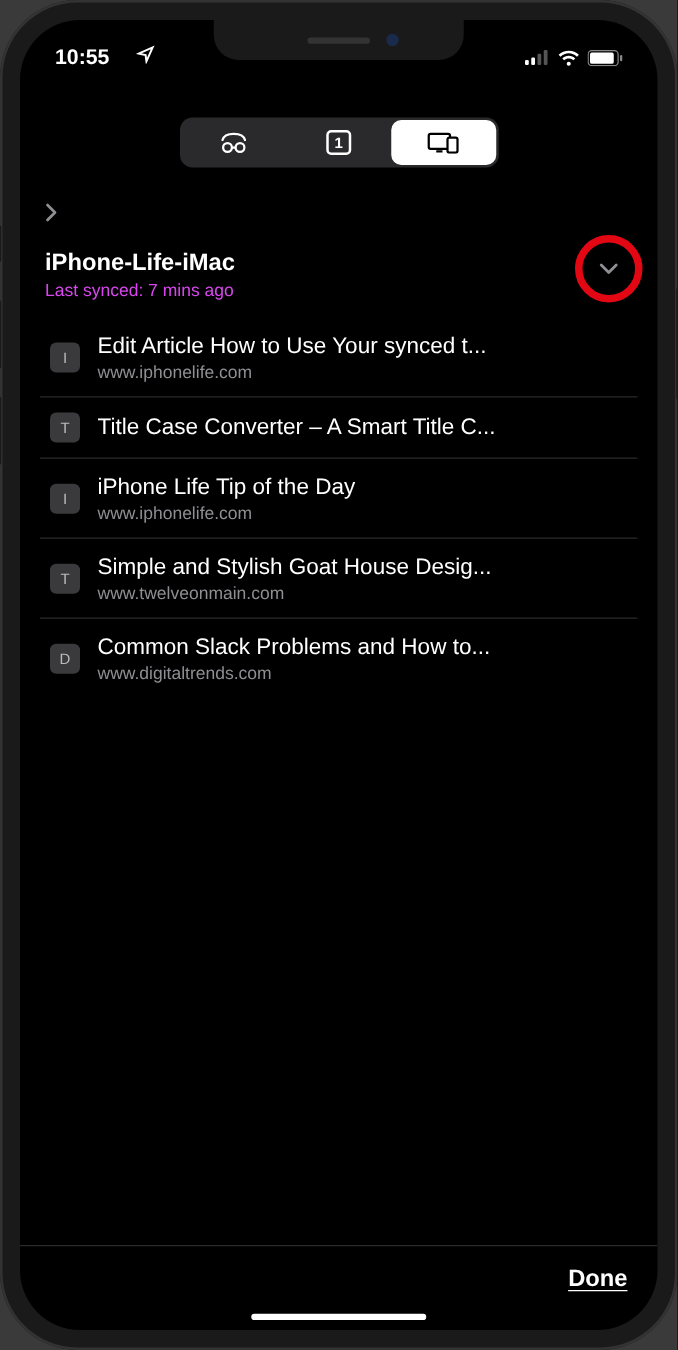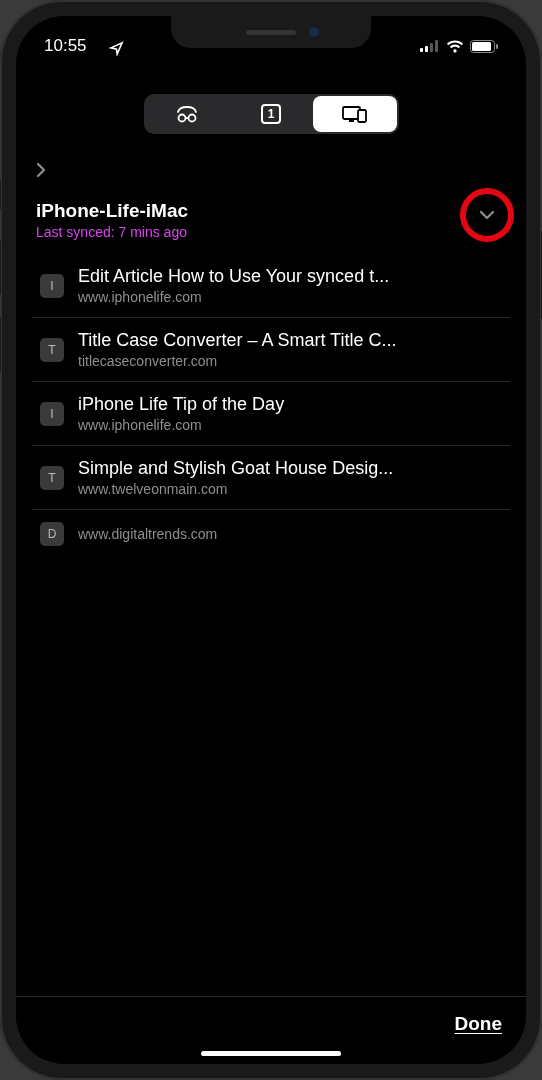--- a/index.html
+++ b/index.html
@@ -88,24 +88,24 @@
     .status-bar {
       display: flex;
       justify-content: space-between;
       align-items: center;
       padding: 12px 28px 0;
       height: 48px;
       color: #fff;
     }
     .status-left {
       display: flex;
-      align-items: flex-end;
+      align-items: flex-start;
       gap: 22px;
       font-size: 17px;
-      font-weight: 400;
+      font-weight: 700;
     }
     .status-right {
       display: flex;
       align-items: center;
       gap: 6px;
     }
     .segment-control {
       display: flex;
       margin: 30px auto 18px;
       background: #2a2a2c;
@@ -341,40 +341,40 @@
             <div class="favicon">I</div>
             <div class="row-text">
               <div class="row-title">Edit Article How to Use Your synced t...</div>
               <div class="row-domain">www.iphonelife.com</div>
             </div>
           </div>
           <div class="list-row">
             <div class="favicon">T</div>
             <div class="row-text">
               <div class="row-title">Title Case Converter – A Smart Title C...</div>
-              <div class="row-domain">titlecaseconverter.com</div>
             </div>
           </div>
           <div class="list-row">
             <div class="favicon">I</div>
             <div class="row-text">
               <div class="row-title">iPhone Life Tip of the Day</div>
               <div class="row-domain">www.iphonelife.com</div>
             </div>
           </div>
           <div class="list-row">
             <div class="favicon">T</div>
             <div class="row-text">
               <div class="row-title">Simple and Stylish Goat House Desig...</div>
               <div class="row-domain">www.twelveonmain.com</div>
             </div>
           </div>
           <div class="list-row">
             <div class="favicon">D</div>
             <div class="row-text">
+              <div class="row-title">Common Slack Problems and How to...</div>
               <div class="row-domain">www.digitaltrends.com</div>
             </div>
           </div>
         </div>
     </div>
 
     <div class="bottom-bar">
       <button class="done-btn">Done</button>
     </div>
     <div class="home-indicator"></div>

